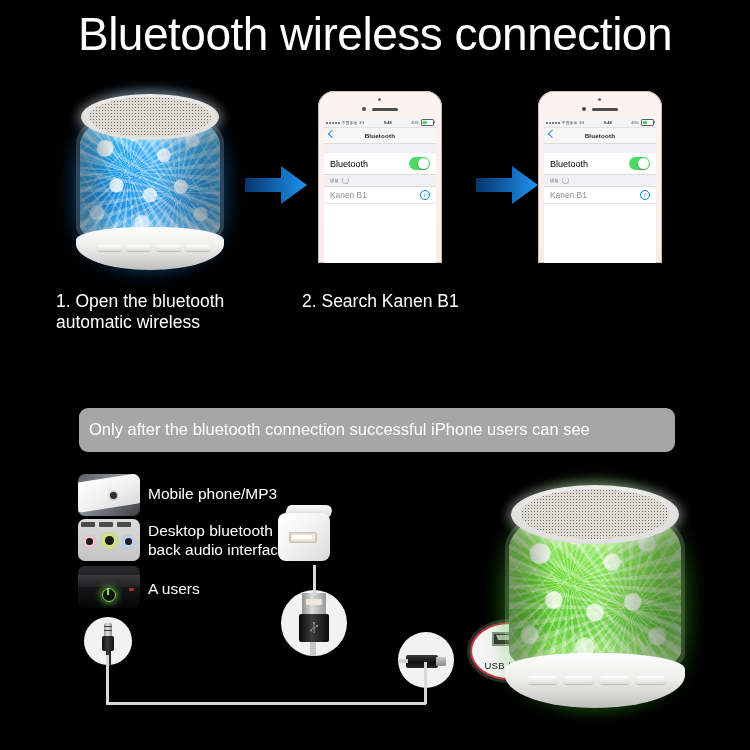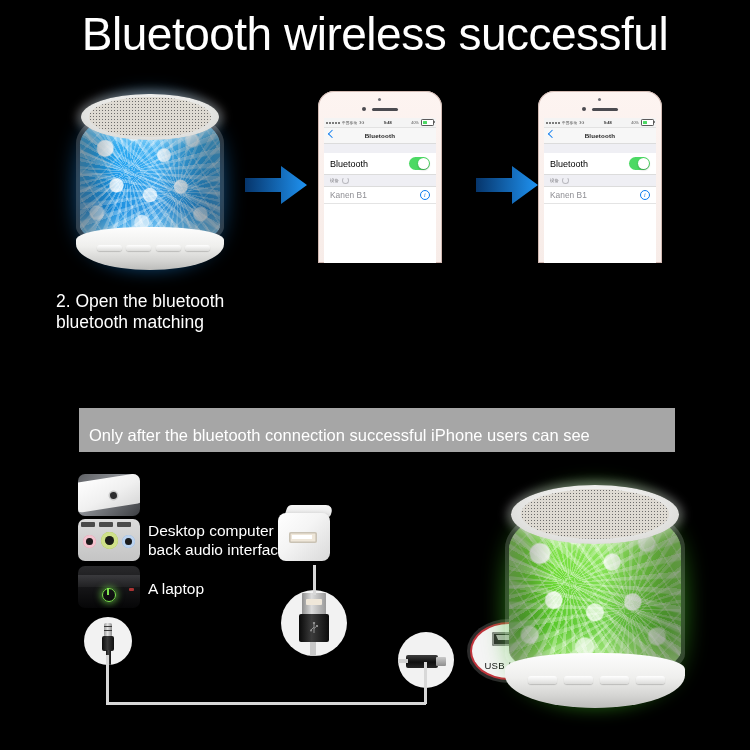--- a/index.html
+++ b/index.html
@@ -94,21 +94,21 @@
   .dev-row{height:16px;background:#fff;display:flex;align-items:center;padding:0 6px;
            border-bottom:1px solid #e4e4e4;}
   .dev-name{font-size:8.4px;color:#8e8e93;}
   .info-i{margin-left:auto;width:8.5px;height:8.5px;border-radius:50%;border:1px solid #0a7bf0;
           color:#0a7bf0;font-size:6px;display:flex;align-items:center;justify-content:center;
           font-family:"Liberation Serif",serif;font-style:italic;}
   .screen-rest{background:#fff;flex:1;}
 
   
   .banner{position:absolute;background:#a6a6a6;color:#fff;display:flex;flex-direction:column;
-          justify-content:flex-end;padding:4px 10px 6px;box-sizing:border-box;}
+          justify-content:center;padding:4px 10px 6px;box-sizing:border-box;border-radius:9px;}
   .banner div{font-size:16.5px;line-height:1.25;white-space:nowrap;}
 
   
   .thumb{position:absolute;border-radius:7px;overflow:hidden;}
   .thumb-label{position:absolute;color:#fff;font-size:15.5px;line-height:1.2;}
 
   
   .charger{position:absolute;}
 
   
@@ -119,21 +119,21 @@
               font-size:9.5px;color:#111;letter-spacing:.3px;}
 
   
   .cable{position:absolute;background:#d8d8d8;}
 </style>
 </head>
 <body>
 
 <div id="page">
 
-  <div class="title">Bluetooth wireless successful</div>
+  <div class="title">Bluetooth wireless connection</div>
 
   <div class="speaker" style="left:70px;top:90px;width:160px;height:180px;">
     <div class="spk-glow" style="background:radial-gradient(ellipse at 50% 55%, #49bdf7 0%, #1a7fd4 55%, rgba(10,40,90,0) 78%);"></div>
     <div class="spk-body" style="background:linear-gradient(180deg,#36b6f5 0%,#22a2ef 40%,#1b8fe0 72%,#8fd8f8 100%);">
       <div class="crackle"></div>
       <div class="spk-shade"></div>
     </div>
     <div class="spk-ring"></div>
     <div class="spk-top">
       <div class="spk-mesh"></div>
@@ -256,67 +256,73 @@
       </div>
       <div class="dev-row">
         <span class="dev-name">Kanen B1</span>
         <span class="info-i">i</span>
       </div>
       <div class="screen-rest"></div>
     </div>
   </div>
 
   <div class="caption" style="left:56px;top:291px;width:230px;">
-    <div>2. Open the bluetooth</div>
-    <div>bluetooth matching</div>
+    <div>1. Open the bluetooth</div>
+    <div>automatic wireless</div>
+  </div>
+  <div class="caption" style="left:302px;top:291px;width:220px;">
+    <div>2. Search Kanen B1</div>
   </div>
 
   <div class="banner" style="left:79px;top:408px;width:596px;height:44px;">
     <div>Only after the bluetooth connection successful iPhone users can see</div>
   </div>
 
   <div class="thumb" style="left:78px;top:474px;width:62px;height:42px;">
     <div style="position:absolute;inset:0;background:linear-gradient(135deg,#5d5f63 0%,#8b8e93 40%,#3b3d41 100%);"></div>
     <div style="position:absolute;left:-6px;top:4px;width:72px;height:30px;border-radius:8px;
                 background:linear-gradient(160deg,#ffffff 0%,#f0f0f0 55%,#d7d7d7 100%);transform:rotate(-9deg);"></div>
     <div style="position:absolute;left:32px;top:18px;width:7px;height:7px;border-radius:50%;
                 background:#2c2c2e;box-shadow:0 0 0 1.5px #c9c9c9;transform:rotate(-9deg);"></div>
+  </div>
+  <div class="thumb-label" style="left:148px;top:485px;width:200px;">
+    <div>Mobile phone/MP3</div>
   </div>
 
   <div class="thumb" style="left:78px;top:519px;width:62px;height:42px;">
     <div style="position:absolute;inset:0;background:linear-gradient(180deg,#dcdcdc 0%,#c4c4c4 100%);"></div>
     <div style="position:absolute;left:3px;top:3px;width:14px;height:5px;background:#4a4a4a;border-radius:1px;"></div>
     <div style="position:absolute;left:21px;top:3px;width:14px;height:5px;background:#4a4a4a;border-radius:1px;"></div>
     <div style="position:absolute;left:39px;top:3px;width:14px;height:5px;background:#4a4a4a;border-radius:1px;"></div>
     <div style="position:absolute;left:5px;top:16px;width:13px;height:13px;border-radius:50%;background:#e08ba0;
                 box-shadow:inset 0 0 0 3px #f3c3cf;"></div>
     <div style="position:absolute;left:8px;top:19px;width:7px;height:7px;border-radius:50%;background:#1b1b1b;"></div>
     <div style="position:absolute;left:23px;top:13px;width:17px;height:17px;border-radius:50%;background:#9bbf3e;
                 box-shadow:inset 0 0 0 4px #cfe08a;"></div>
     <div style="position:absolute;left:27px;top:17px;width:9px;height:9px;border-radius:50%;background:#1b1b1b;"></div>
     <div style="position:absolute;left:44px;top:16px;width:13px;height:13px;border-radius:50%;background:#7fa8d8;
                 box-shadow:inset 0 0 0 3px #bcd3ef;"></div>
     <div style="position:absolute;left:47px;top:19px;width:7px;height:7px;border-radius:50%;background:#1b1b1b;"></div>
   </div>
   <div class="thumb-label" style="left:148px;top:522px;width:220px;">
-    <div>Desktop computer</div>
+    <div>Desktop bluetooth</div>
     <div>back audio interface</div>
   </div>
 
   <div class="thumb" style="left:78px;top:566px;width:62px;height:42px;">
     <div style="position:absolute;inset:0;background:linear-gradient(180deg,#2a2a2c 0%,#141416 55%,#060607 100%);"></div>
     <div style="position:absolute;left:0;top:9px;width:100%;height:12px;
                 background:linear-gradient(180deg,#3a3a3d 0%,#212123 100%);"></div>
     <div style="position:absolute;left:24px;top:22px;width:12px;height:12px;border-radius:50%;
                 box-shadow:0 0 6px 2px rgba(120,230,80,.55);border:1.6px solid #7ee54f;"></div>
     <div style="position:absolute;left:29px;top:22px;width:2px;height:7px;background:#7ee54f;"></div>
     <div style="position:absolute;right:6px;top:22px;width:5px;height:3px;border-radius:1px;background:#a33;"></div>
   </div>
   <div class="thumb-label" style="left:148px;top:580px;width:200px;">
-    <div>A laptop</div>
+    <div>A users</div>
   </div>
 
   <div class="charger" style="left:276px;top:505px;width:64px;height:62px;">
     <div style="position:absolute;left:10px;top:0;width:46px;height:12px;
                 background:linear-gradient(180deg,#f7f7f7,#e6e6e6);border-radius:4px 8px 2px 2px;transform:skewX(-18deg);"></div>
     <div style="position:absolute;left:2px;top:8px;width:52px;height:48px;border-radius:8px;
                 background:linear-gradient(135deg,#ffffff 0%,#f4f4f4 45%,#d9d9d9 100%);
                 box-shadow:0 3px 6px rgba(0,0,0,.35);"></div>
     <div style="position:absolute;left:13px;top:27px;width:28px;height:11px;border-radius:2px;
                 background:#efe7d9;box-shadow:inset 0 0 0 1.6px #c9c2b4;"></div>

